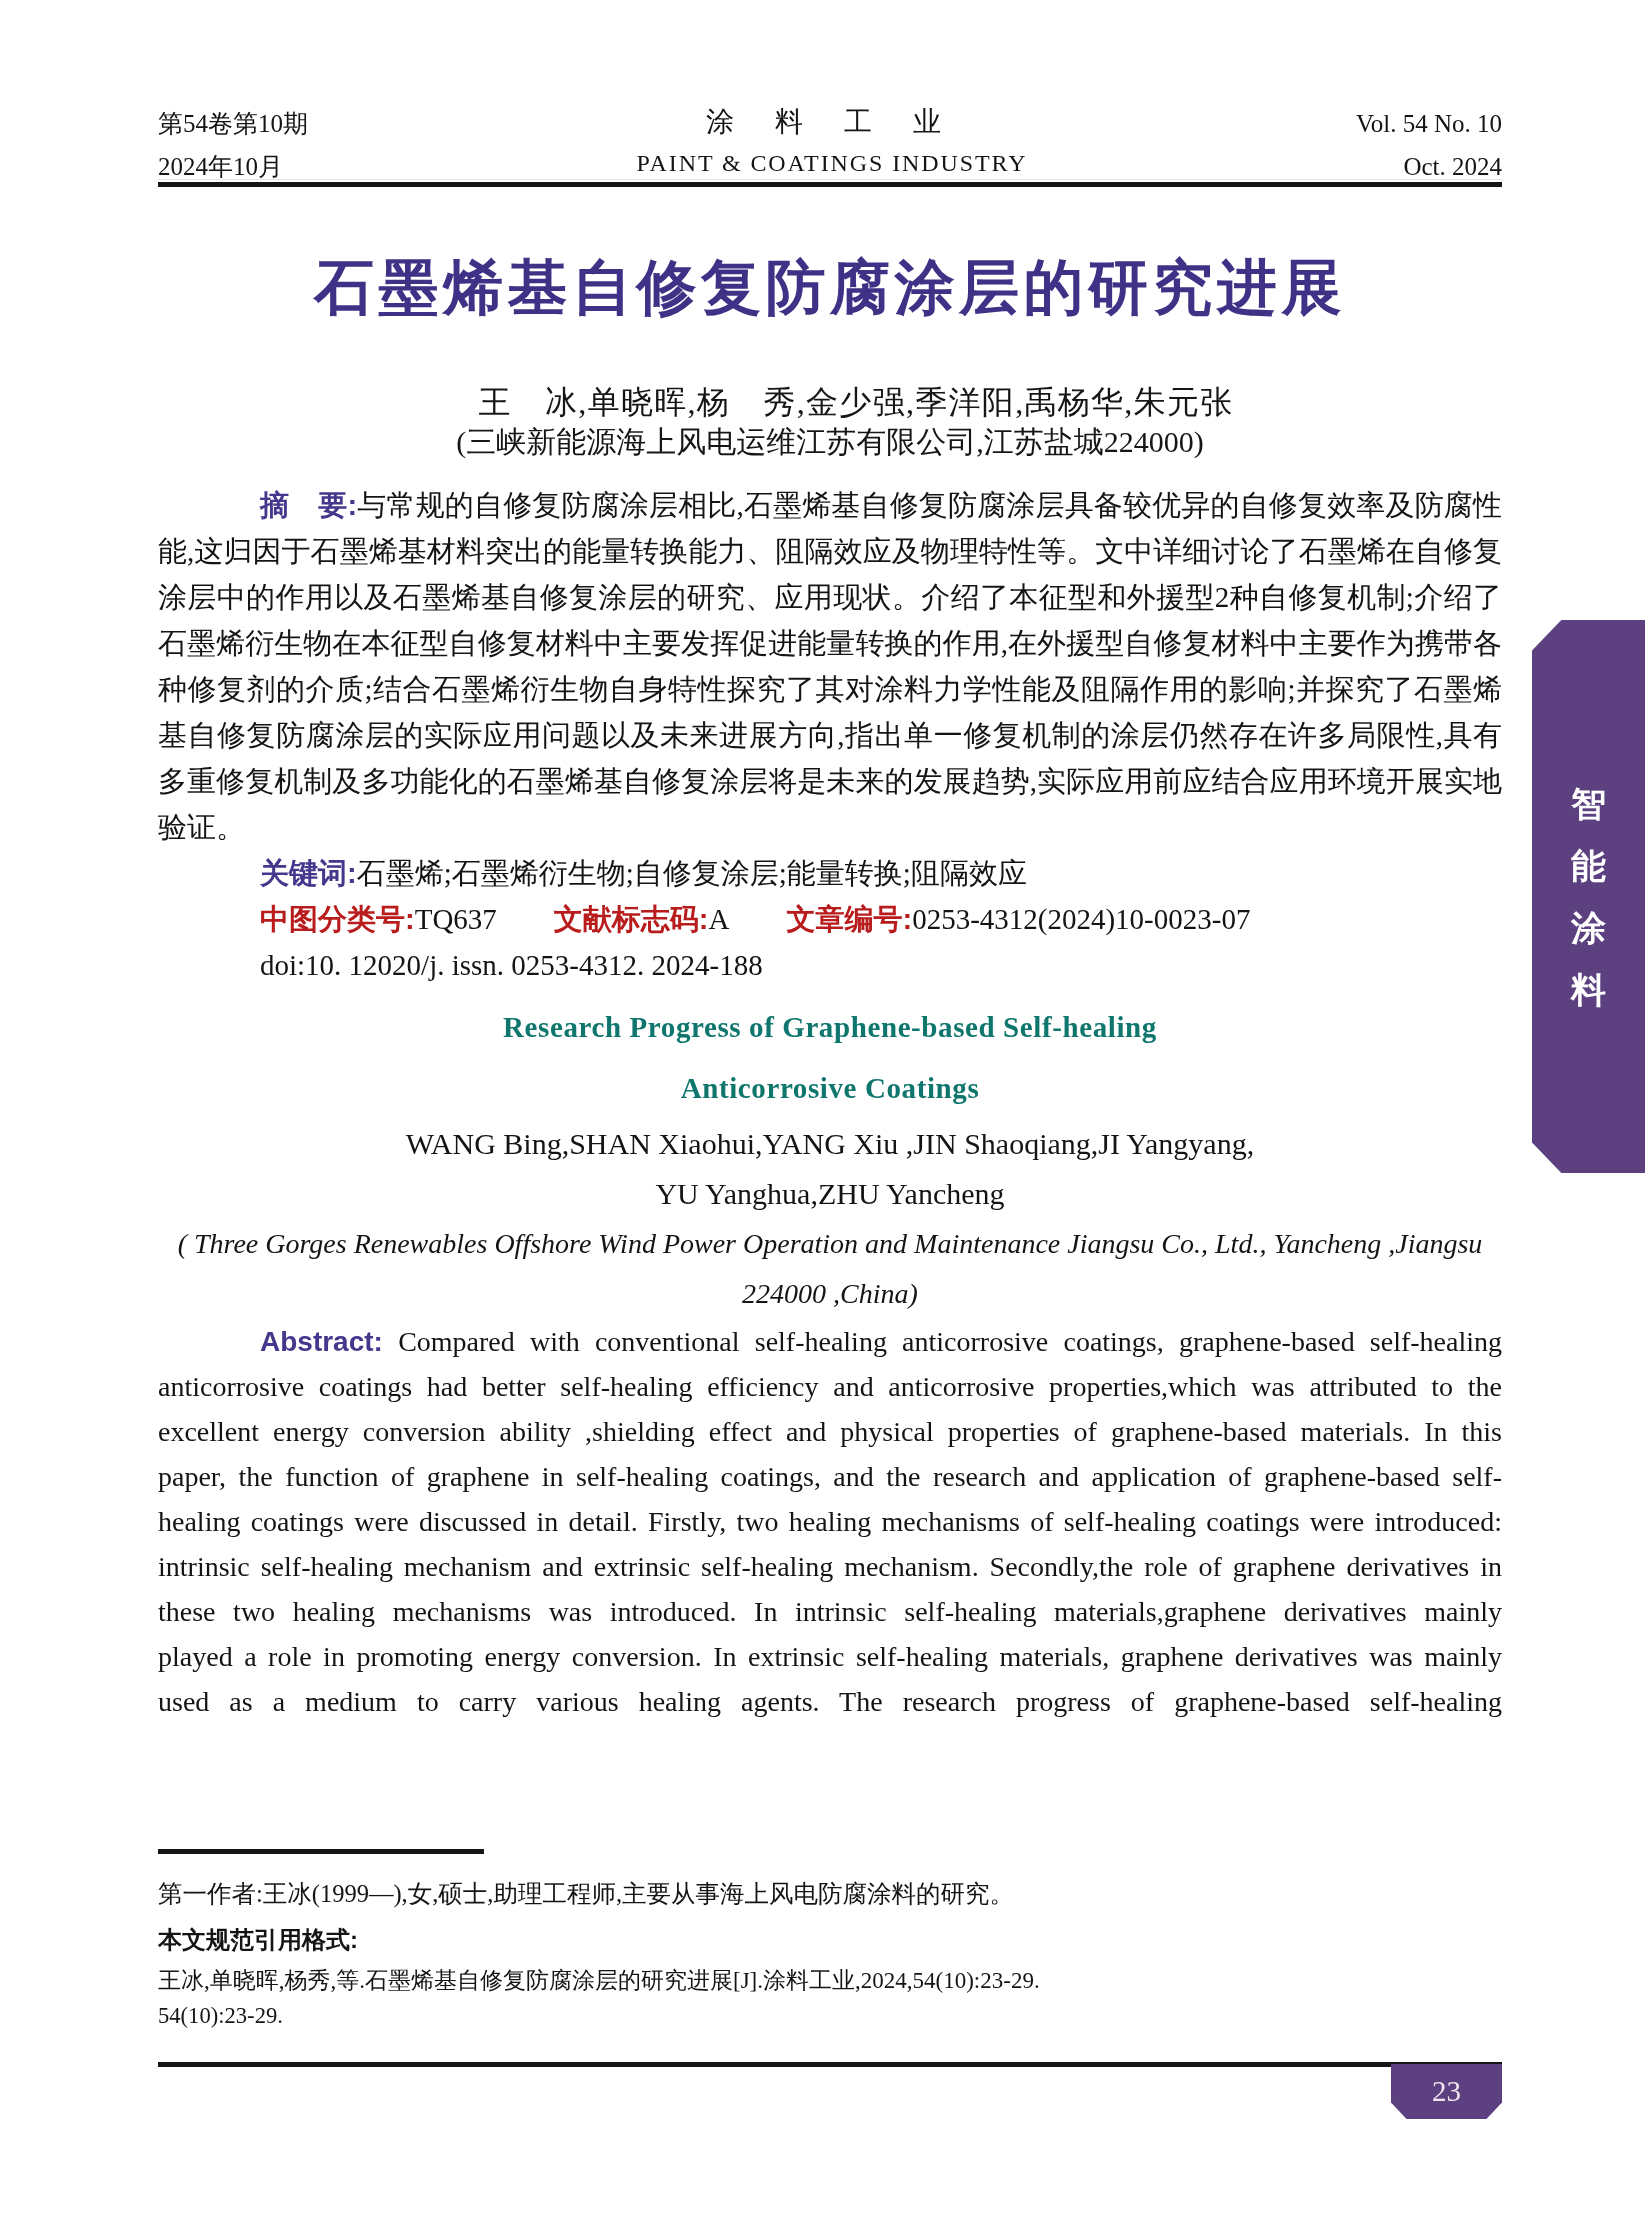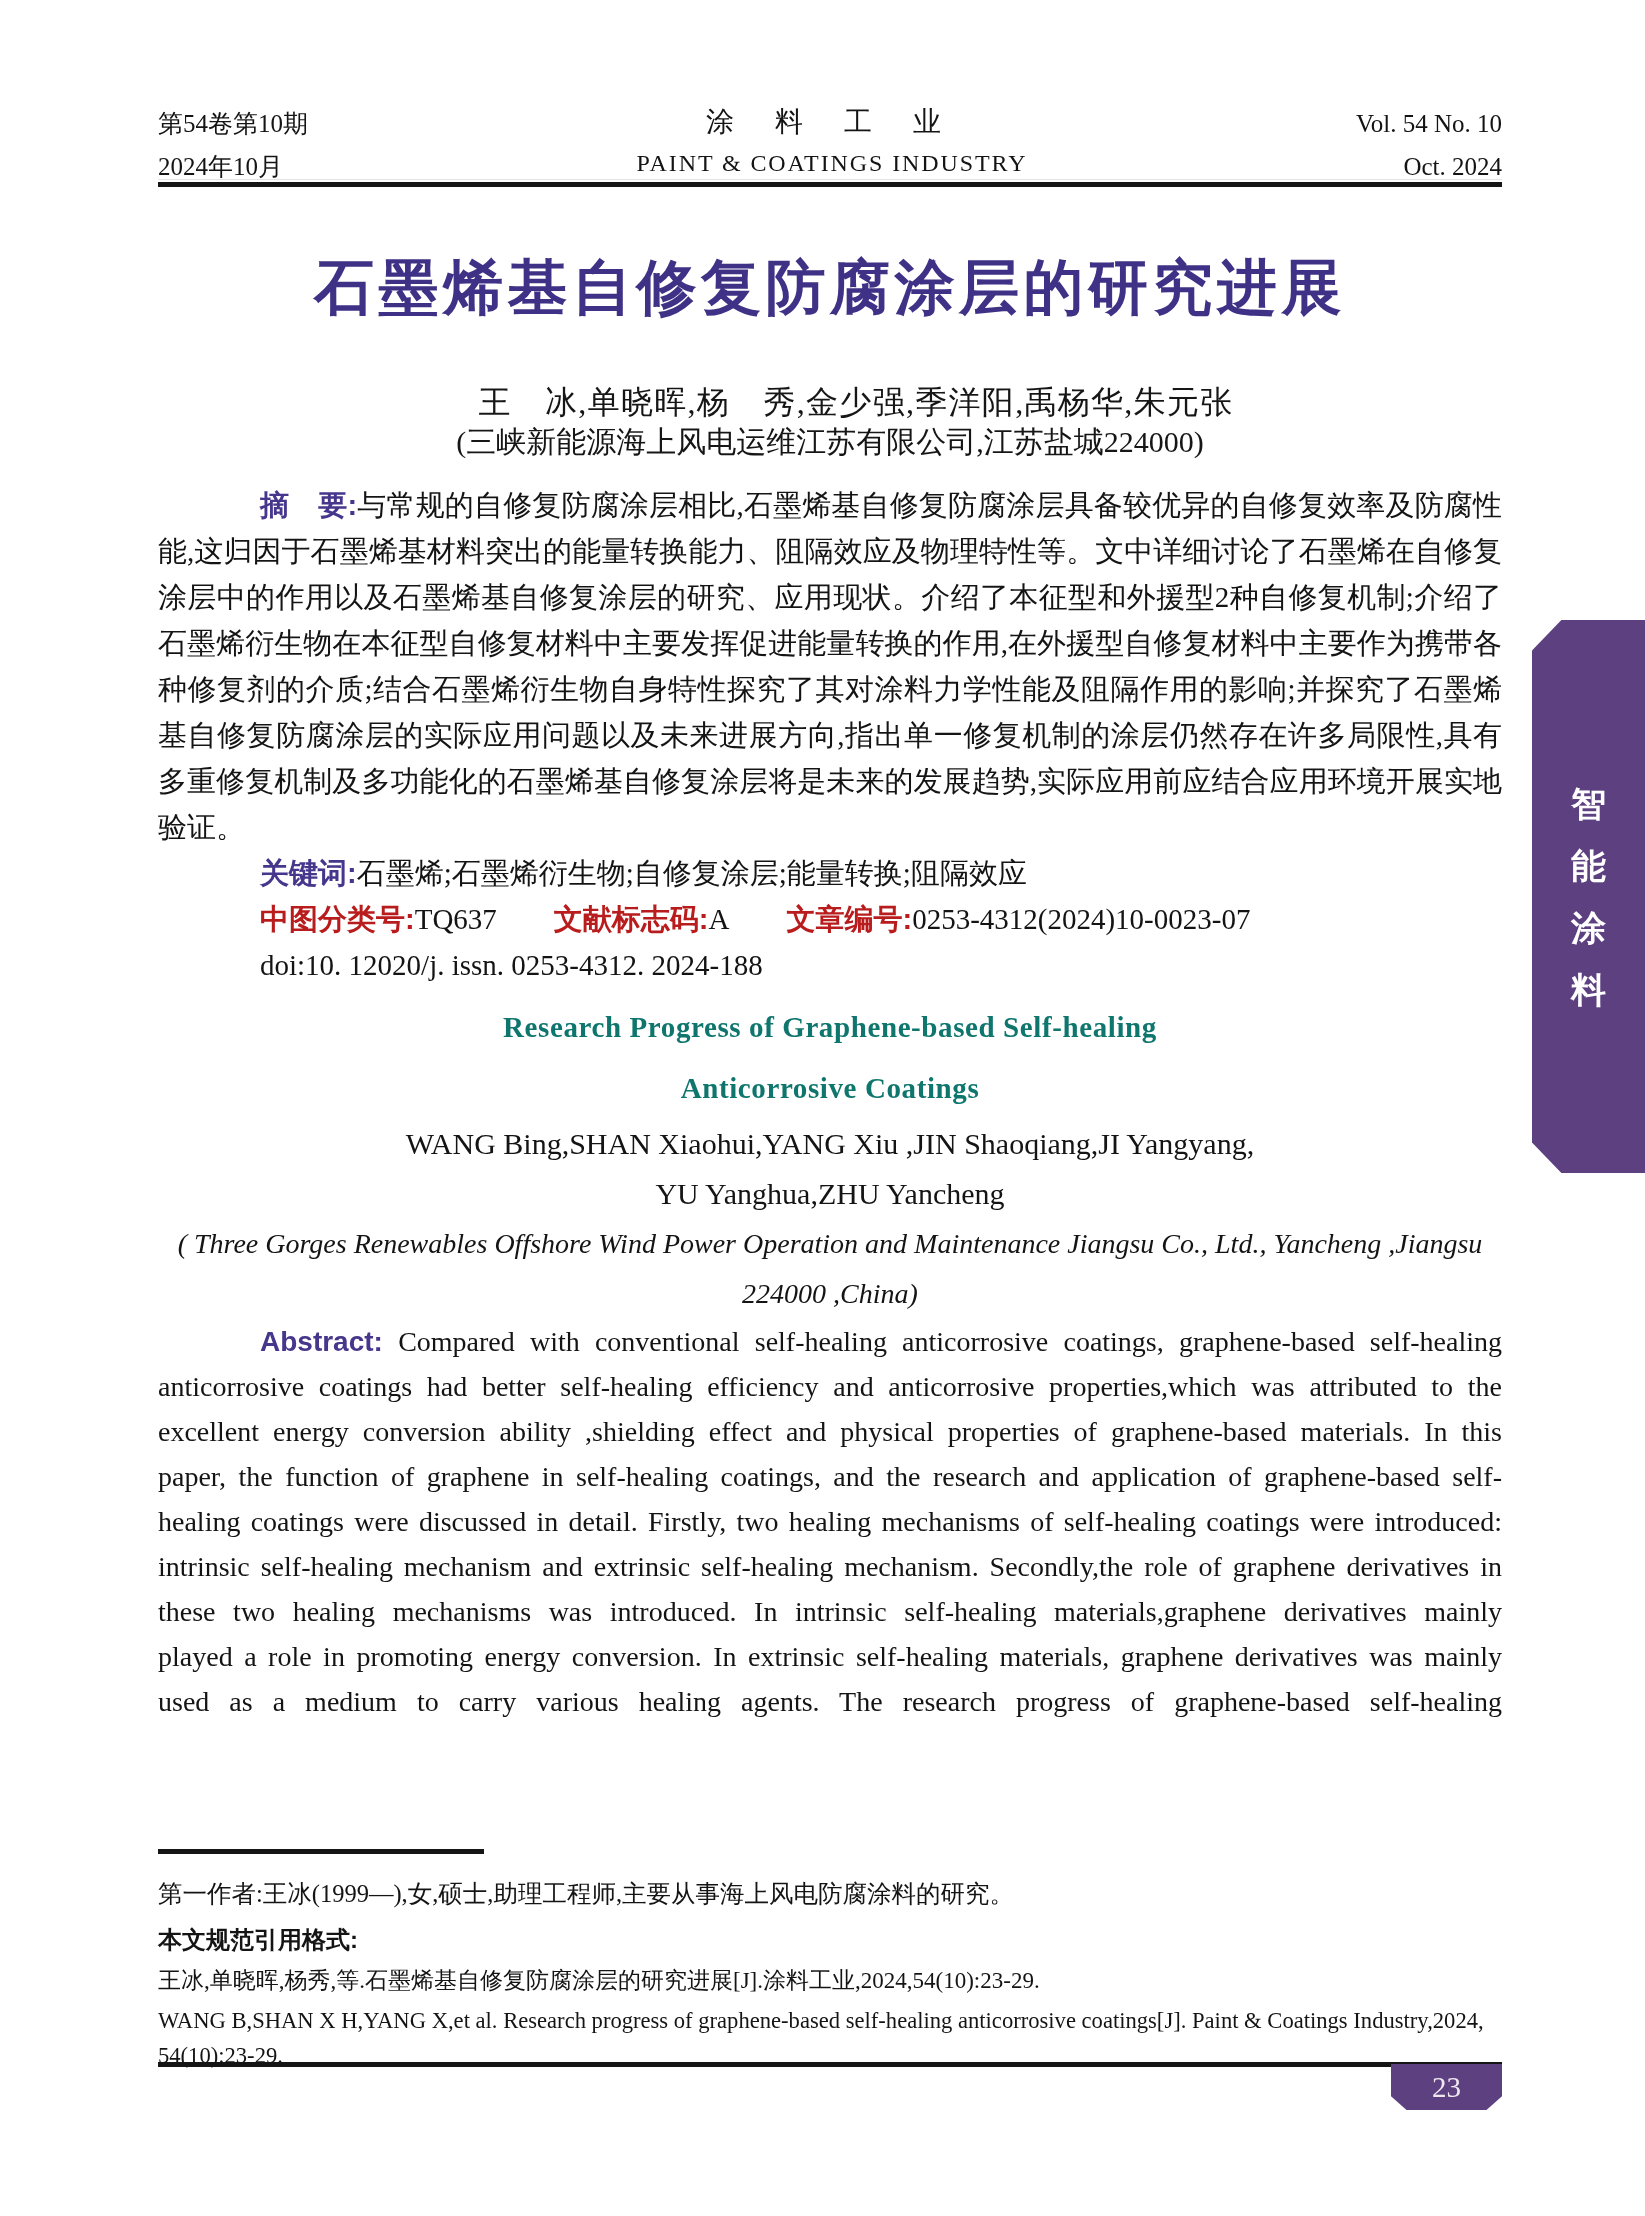--- a/index.html
+++ b/index.html
@@ -57,21 +57,21 @@
   .fn-rule{width:326px;height:4.5px;background:#151515;}
   .fn-author{margin:22px 0 0 0;font-size:24.5px;line-height:36px;}
   .fn-head{margin:10.3px 0 0 0;font-family:"Liberation Sans","DejaVu Sans",sans-serif;
            font-weight:bold;font-size:24px;line-height:35px;}
   .fn-cn{margin:6.4px 0 0 0;font-size:23px;line-height:35px;}
   .fn-en{margin:5.2px 0 0 0;font-size:22.6px;line-height:35px;}
   .fn-en2{margin:0;font-size:22.6px;line-height:35px;}
 
   
   .footer-bar{position:absolute;left:158px;top:2062px;width:1344px;height:5.2px;background:#151515;}
-  .page-tab{position:absolute;left:1391px;top:2064px;width:111px;height:46px;background:#5c4080;
+  .page-tab{position:absolute;left:1391px;top:2064px;width:111px;height:55px;background:#5c4080;
             clip-path:polygon(0 0,100% 0,100% 70%,86% 100%,14% 100%,0 70%);
             display:flex;align-items:center;justify-content:center;}
   .page-tab span{color:#efe6f0;font-size:29px;font-family:"Liberation Serif","DejaVu Serif",serif;}
 </style>
 </head>
 <body>
 
 <div class="page">
 
   <div class="hdr">
@@ -118,21 +118,20 @@
     <span>能</span>
     <span>涂</span>
     <span>料</span>
   </div>
 
   <div class="footnotes">
     <div class="fn-rule"></div>
     <p class="fn-author">第一作者:王冰(1999—),女,硕士,助理工程师,主要从事海上风电防腐涂料的研究。</p>
     <p class="fn-head">本文规范引用格式:</p>
     <p class="fn-cn">王冰,单晓晖,杨秀,等.石墨烯基自修复防腐涂层的研究进展[J].涂料工业,2024,54(10):23-29.</p>
-    <p class="fn-en">WANG  B,SHAN  X  H,YANG  X,et al. Research progress of graphene-based self-healing anticorrosive coatings[J]. Paint &amp;  Coatings  Industry,2024,</p>
     <p class="fn-en2">54(10):23-29.</p>
   </div>
 
   <div class="footer-bar"></div>
   <div class="page-tab">
     <span>23</span>
   </div>
 
 </div>
 

